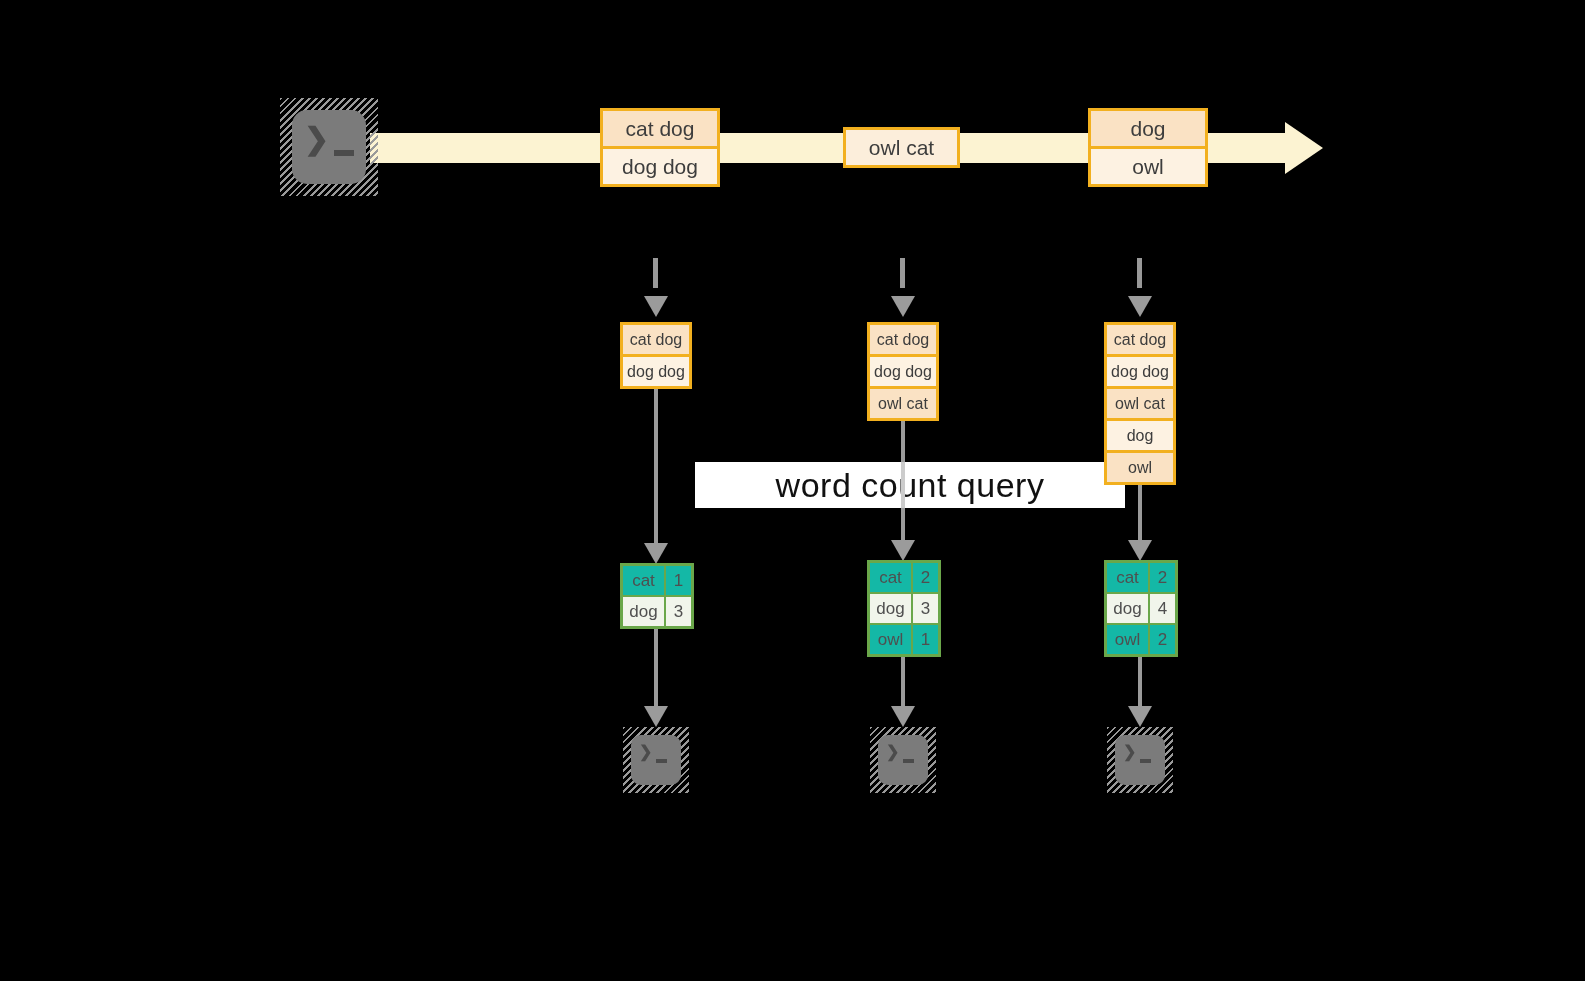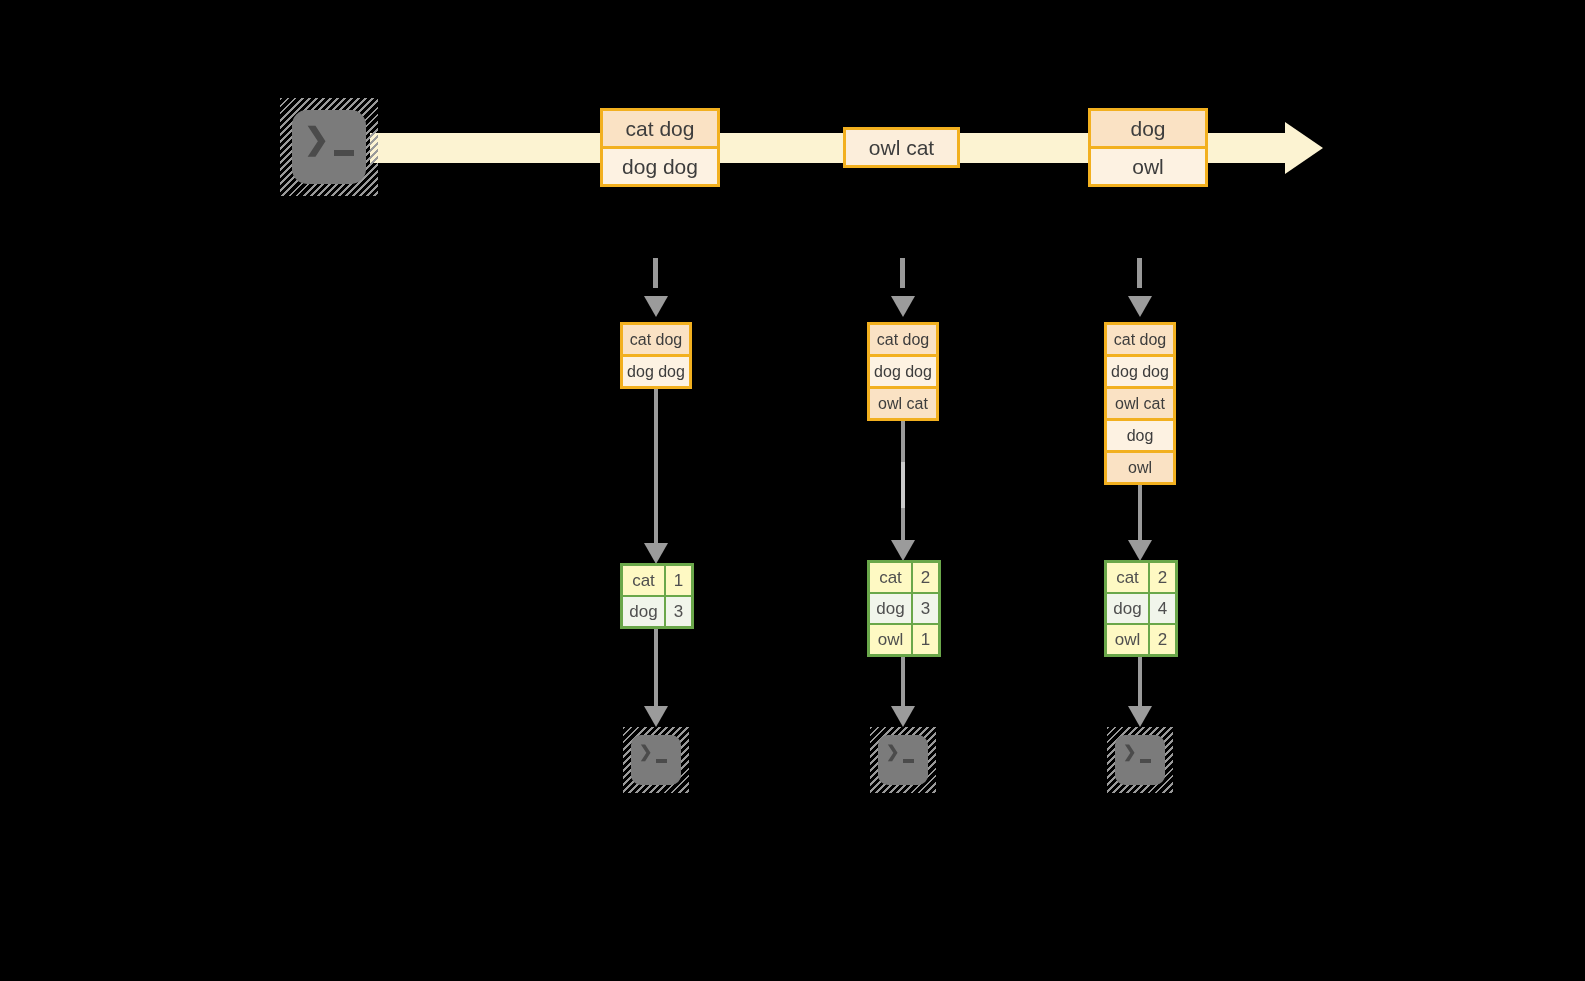--- a/index.html
+++ b/index.html
@@ -50,21 +50,21 @@
   
   .gtable{
     border:3px solid #6aa74a;background:#6aa74a;
     display:grid;grid-template-columns:41px 25px;gap:2px;box-sizing:border-box;
     z-index:4;
   }
   .gtable .cell{
     display:flex;align-items:center;justify-content:center;
     height:29px;font-size:17px;color:#4f4f4f;background:#f1f5eb;
   }
-  .gtable .cell.r-odd{background:#fef9c3;}
+  .gtable .cell.r-odd{background:#14b8a6;}
   .gtable .cell.r-even{background:#f1f5eb;}
 
   
   .vline{width:4px;background:#9b9b9b;z-index:1;}
   .vdash{width:5px;background:#999;}
   .head-down{
     width:0;height:0;
     border-left:12px solid transparent;
     border-right:12px solid transparent;
     border-top:21px solid #9b9b9b;
@@ -129,20 +129,23 @@
     <div class="row">owl</div>
   </div>
 
   <div class="abs vline" style="left:654px;top:389px;height:156px;"></div>
   <div class="abs head-down" style="left:644px;top:543px;"></div>
   <div class="abs vline" style="left:901px;top:421px;height:119px;"></div>
   <div class="abs head-down" style="left:891px;top:540px;"></div>
   <div class="abs vline" style="left:1138px;top:485px;height:55px;"></div>
   <div class="abs head-down" style="left:1128px;top:540px;"></div>
 
+  <div class="abs banner" style="left:695px;top:462px;width:430px;height:46px;">
+    <span>word count query</span>
+  </div>
   <div class="abs banner-line" style="left:901px;top:462px;height:46px;"></div>
 
   <div class="abs gtable" style="left:620px;top:563px;">
     <div class="cell r-odd">cat</div>
     <div class="cell r-odd">1</div>
     <div class="cell r-even">dog</div>
     <div class="cell r-even">3</div>
   </div>
   <div class="abs gtable" style="left:867px;top:560px;">
     <div class="cell r-odd">cat</div>

